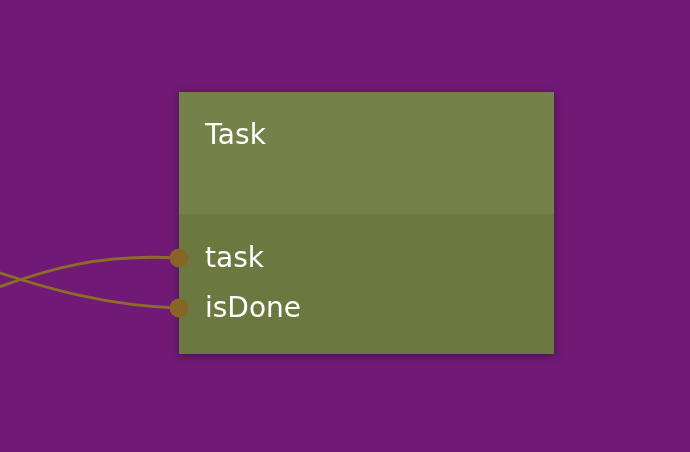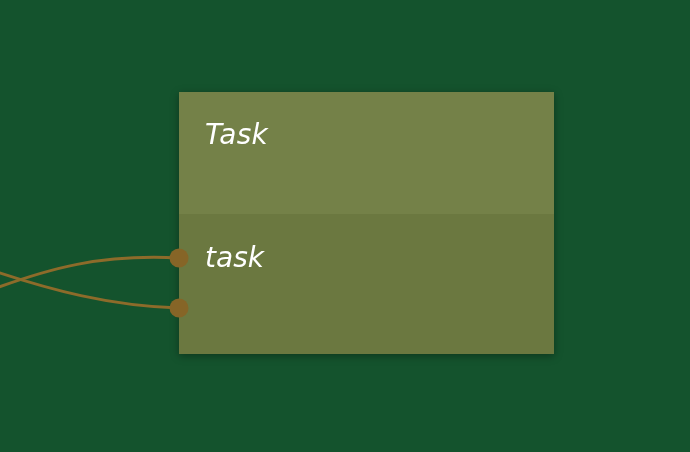--- a/index.html
+++ b/index.html
@@ -75,29 +75,32 @@
     pointer-events: stroke;
   }
   .edge-layer .port {
     pointer-events: all;
     cursor: crosshair;
   }
 </style>
 </head>
 <body>
 
-<div class="canvas" style="background: #14532d; font-style: italic;">
+<div class="canvas" style="background: #701a75;">
 
   <div class="node">
     <div class="node-header" style="background: rgb(116, 129, 72);">
       <div class="node-title" style="color: rgb(255, 255, 255);">Task</div>
     </div>
     <div class="node-body" style="background: rgb(107, 120, 64);">
       <div class="node-field">
         <span class="field-label" style="color: rgb(255, 255, 255);">task</span>
+      </div>
+      <div class="node-field">
+        <span class="field-label" style="color: rgb(255, 255, 255);">isDone</span>
       </div>
     </div>
   </div>
 
   <svg class="edge-layer" viewBox="0 0 690 452" xmlns="http://www.w3.org/2000/svg">
     <path class="wire" d="M -12 291 C 50 268, 100 254, 179 258" stroke="#8d6b2a"></path>
     <path class="wire" d="M -12 269 C 50 290, 110 306, 179 308" stroke="#8d6b2a"></path>
     <circle class="port" cx="179" cy="258" r="9.5" fill="#866527"></circle>
     <circle class="port" cx="179" cy="308" r="9.5" fill="#866527"></circle>
   </svg>

